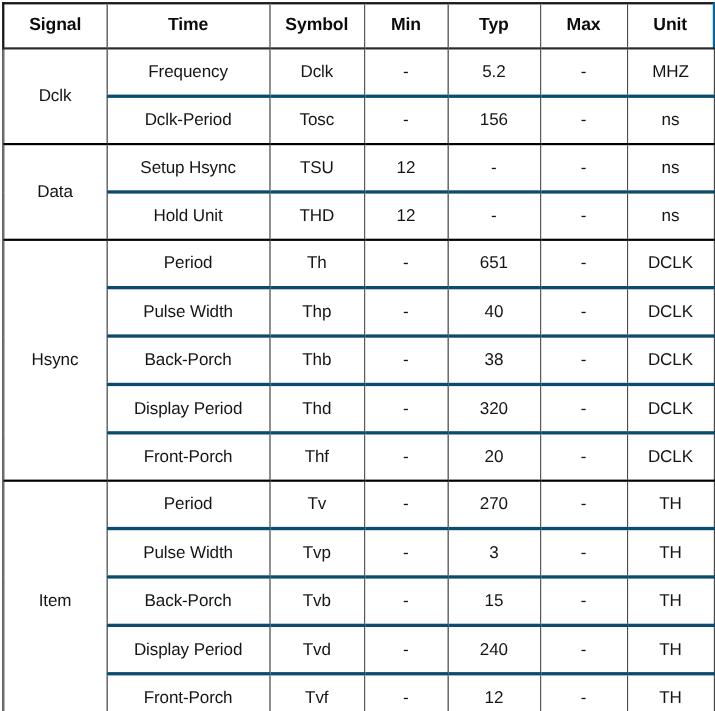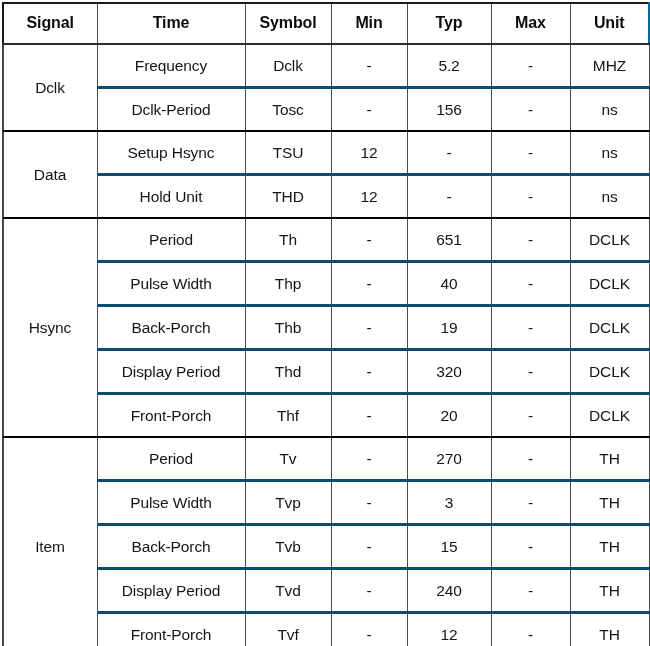--- a/index.html
+++ b/index.html
@@ -163,21 +163,21 @@
           <td>Thp</td>
           <td>-</td>
           <td>40</td>
           <td>-</td>
           <td class="unit-col">DCLK</td>
         </tr>
         <tr class="inner-row">
           <td class="item-col">Back-Porch</td>
           <td>Thb</td>
           <td>-</td>
-          <td>19</td>
+          <td>38</td>
           <td>-</td>
           <td class="unit-col">DCLK</td>
         </tr>
         <tr class="inner-row">
           <td class="item-col">Display Period</td>
           <td>Thd</td>
           <td>-</td>
           <td>320</td>
           <td>-</td>
           <td class="unit-col">DCLK</td>

